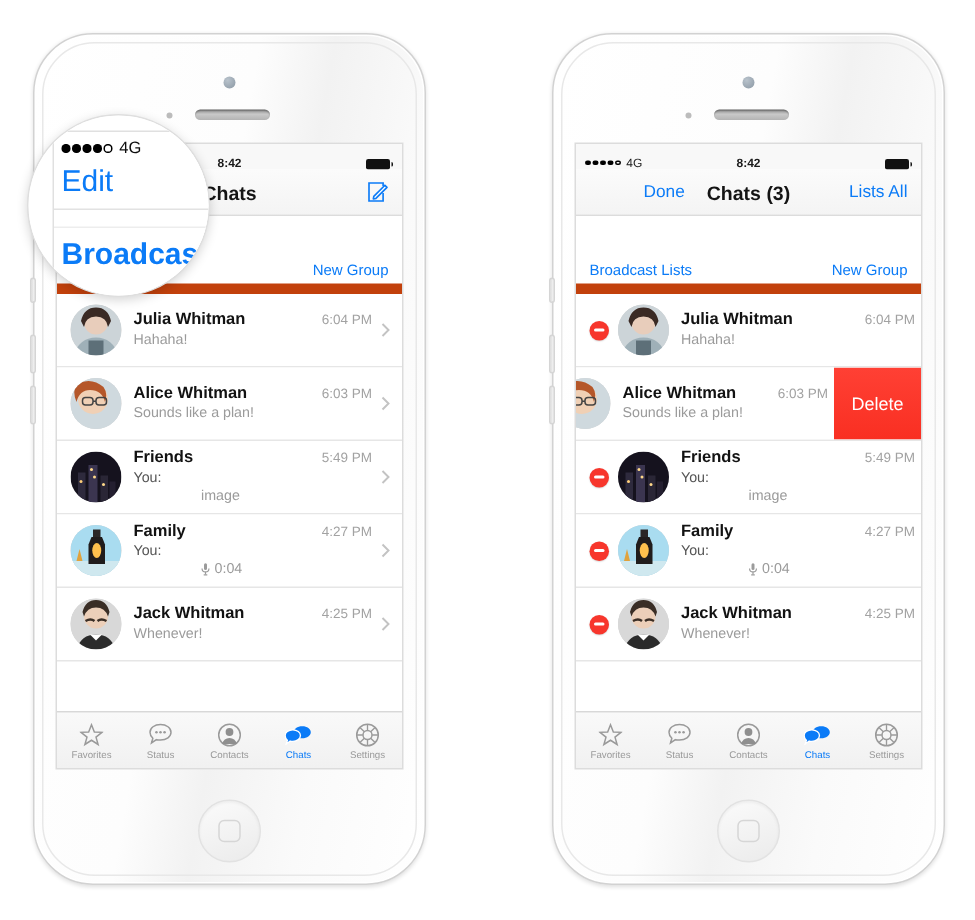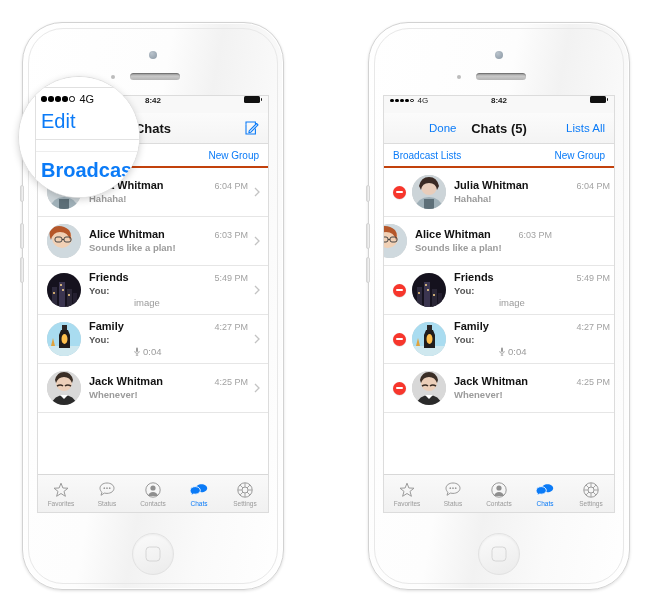--- a/index.html
+++ b/index.html
@@ -76,21 +76,21 @@
     height:418px;
     background:#ffffff;
     border:1px solid #dcdcdc;
     overflow:hidden;
   }
 
   
   .statusbar {
     height:17px;
     background:#f8f8f8;
-    display:flex; align-items:flex-start;
+    display:flex; align-items:flex-end;
     padding:0 6px;
     font-size:8px; color:#1a1a1a;
     position:relative;
   }
   .sb-left { display:flex; align-items:center; gap:2px; }
   .dots { display:flex; align-items:center; gap:1.5px; margin-right:2px; }
   .dot { width:3.5px; height:3.5px; border-radius:50%; background:#000; }
   .dot.empty { background:transparent; border:0.7px solid #000; }
   .sb-carrier { font-size:8px; letter-spacing:0; }
   .sb-time {
@@ -118,24 +118,24 @@
   }
 
   
   .compose { width:14px; height:14px; position:relative; }
   .compose svg { display:block; }
 
   
   .subbar {
     height:24px;
     background:#ffffff;
-    border-bottom:2px solid #c2410c;
+    border-bottom:7px solid #c2410c;
     display:flex; align-items:center; justify-content:space-between;
     padding:0 9px;
-    font-size:10px; color:#0b7bf7;
+    font-size:10px; color:#0b7bf7;margin-top:28px;
   }
 
   
   .chatlist { background:#fff; position:relative; }
   .row {
     position:relative;
     height:49px;
     display:flex; align-items:center;
     padding-left:9px;
     border-bottom:1px solid #e6e6e6;
@@ -172,21 +172,20 @@
     white-space:nowrap; overflow:hidden; text-overflow:ellipsis;
   }
   .row-time {
     margin-left:auto; font-size:9px; color:#a2a2a2;
     padding-left:6px; white-space:nowrap;
   }
   .row-sub {
     font-size:9.5px; color:#9b9b9b; margin-top:2px;
     white-space:nowrap; overflow:hidden; text-overflow:ellipsis;
     line-height:1.25;
-    font-weight:bold;
   }
   .row-sub.dark { color:#555; }
   .row-sub2 { font-size:9.5px; color:#9b9b9b; display:flex; align-items:center; gap:3px; line-height:1.25;margin-left:45px; }
 
   .chevron {
     flex:0 0 auto; margin-right:8px; margin-left:2px;
     color:#c3c3c3; font-size:12px; line-height:1;
   }
   .chevron svg { display:block; }
 
@@ -569,21 +568,21 @@
       </div>
       <div class="sb-time">8:42</div>
       <div class="sb-right">
         <span class="battery"></span>
         <span class="batt-nub"></span>
       </div>
     </div>
 
     <div class="navbar">
       <div class="nav-btn">Done</div>
-      <div class="nav-title">Chats (5)</div>
+      <div class="nav-title">Chats (3)</div>
       <div class="nav-btn">Lists All</div>
     </div>
 
     <div class="subbar">
       <span>Broadcast Lists</span>
       <span>New Group</span>
     </div>
 
     <div class="chatlist">
 
@@ -620,20 +619,21 @@
               </svg>
           </div>
           <div class="row-body">
             <div class="row-top">
               <span class="row-name">Alice Whitman</span>
               <span class="row-time">6:03 PM</span>
             </div>
             <div class="row-sub">Sounds like a plan!</div>
           </div>
         </div>
+        <div class="delete-btn">Delete</div>
       </div>
 
       <div class="row">
         <span class="minus"></span>
         <div class="avatar">
           <svg viewBox="0 0 34 34">
               <rect width="34" height="34" fill="#15121e"></rect>
               <rect x="5" y="14" width="5" height="20" fill="#2e2a3d"></rect>
               <rect x="12" y="9" width="6" height="25" fill="#3b3550"></rect>
               <rect x="20" y="16" width="5" height="18" fill="#2a2636"></rect>

